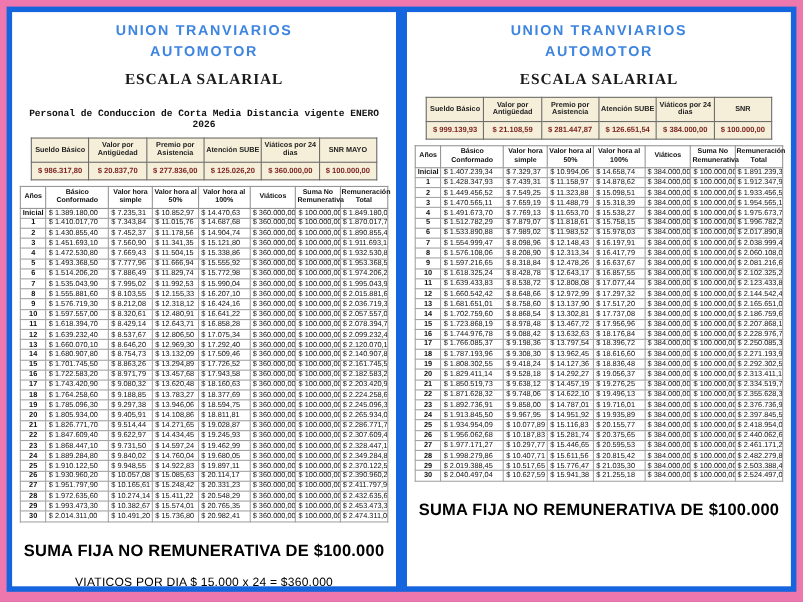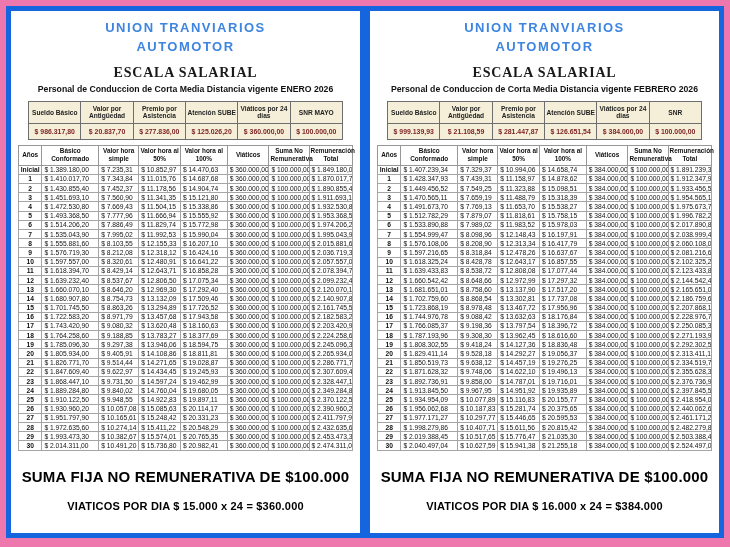--- a/index.html
+++ b/index.html
@@ -5,34 +5,34 @@
   html,body{margin:0;padding:0;width:730px;height:547px;overflow:hidden;background:#ee77ad;
     font-family:"Liberation Sans", sans-serif;}
   .frame{position:absolute;left:6px;top:6px;right:6px;bottom:9px;background:#1565de;
     padding:5px;display:flex;gap:10px;box-sizing:border-box;}
   .card{background:#ffffff;flex:1 1 0;padding:6px 7px 4px 7px;box-sizing:border-box;
     display:flex;flex-direction:column;overflow:hidden;}
   .org{text-align:center;color:#3d85e0;font-weight:bold;font-size:13px;
     letter-spacing:1.5px;line-height:1.45;margin-top:2px;}
   .escala{text-align:center;color:#1a1a1a;font-weight:bold;font-size:14px;
     letter-spacing:.8px;margin-top:8px;font-family:Liberation Serif, serif;}
-  .subtitle{text-align:center;color:#111;font-weight:bold;font-size:8.7px;margin-top:3px;}
+  .subtitle{text-align:center;color:#111;font-weight:bold;font-size:8.7px;margin-top:17px;font-family:Liberation Mono, monospace;}
   table{border-collapse:collapse;}
   .summary{margin:7px auto 5px auto;width:94%;background:#f5efd9;table-layout:fixed;}
   .summary td{border:1px solid #6e6e6e;text-align:center;vertical-align:middle;}
   .summary td.sh{font-size:6.6px;font-weight:bold;color:#222;height:17px;padding:2px 1px;}
   .summary td.sv{font-size:6.9px;font-weight:bold;color:#7a1f1f;padding:2px 1px;height:11px;}
   .salary{width:100%;table-layout:fixed;border:1.5px solid #555;}
   .salary th{border:1px solid #979797;font-size:6.4px;font-weight:bold;text-align:center;
     padding:1.5px 1px;white-space:normal;line-height:1.25;color:#111;}
   .salary td{border:1px solid #a5a5a5;font-size:6.7px;padding:.6px 2px;white-space:nowrap;
     overflow:hidden;text-align:left;color:#111;}
   .salary td.years{text-align:center;font-weight:bold;padding:.6px 0;}
   .foot1{text-align:center;font-weight:bold;font-size:15px;letter-spacing:.2px;margin-top:17px;}
-  .foot2{text-align:center;font-weight:bold;font-size:11px;letter-spacing:.2px;margin-top:15px;}
+  .foot2{text-align:center;font-weight:normal;font-size:11px;letter-spacing:.2px;margin-top:15px;}
 </style>
 </head>
 <body>
 
 <div class="frame">
 
   <div class="card">
     <div class="org">
       <div>UNION TRANVIARIOS</div>
       <div>AUTOMOTOR</div>
@@ -398,21 +398,20 @@
     <div class="foot1">SUMA FIJA NO REMUNERATIVA DE $100.000</div>
     <div class="foot2">VIATICOS POR DIA $ 15.000 x 24 = $360.000</div>
   </div>
 
   <div class="card">
     <div class="org">
       <div>UNION TRANVIARIOS</div>
       <div>AUTOMOTOR</div>
     </div>
     <div class="escala">ESCALA SALARIAL</div>
-    <div class="subtitle">Personal de Conduccion de Corta Media Distancia vigente FEBRERO 2026</div>
     <table class="summary">
         <tbody>
           <tr>
             <td class="sh">Sueldo Básico</td>
             <td class="sh">Valor por Antigüedad</td>
             <td class="sh">Premio por Asistencia</td>
             <td class="sh">Atención SUBE</td>
             <td class="sh">Viáticos por 24 dias</td>
             <td class="sh">SNR</td>
           </tr>
@@ -756,16 +755,15 @@
             <td>$ 10.627,59</td>
             <td>$ 15.941,38</td>
             <td>$ 21.255,18</td>
             <td>$ 384.000,00</td>
             <td>$ 100.000,00</td>
             <td>$ 2.524.497,04</td>
           </tr>
         </tbody>
       </table>
     <div class="foot1">SUMA FIJA NO REMUNERATIVA DE $100.000</div>
-    <div class="foot2">VIATICOS POR DIA $ 16.000 x 24 = $384.000</div>
   </div>
 
 </div>
 
 </body></html>

